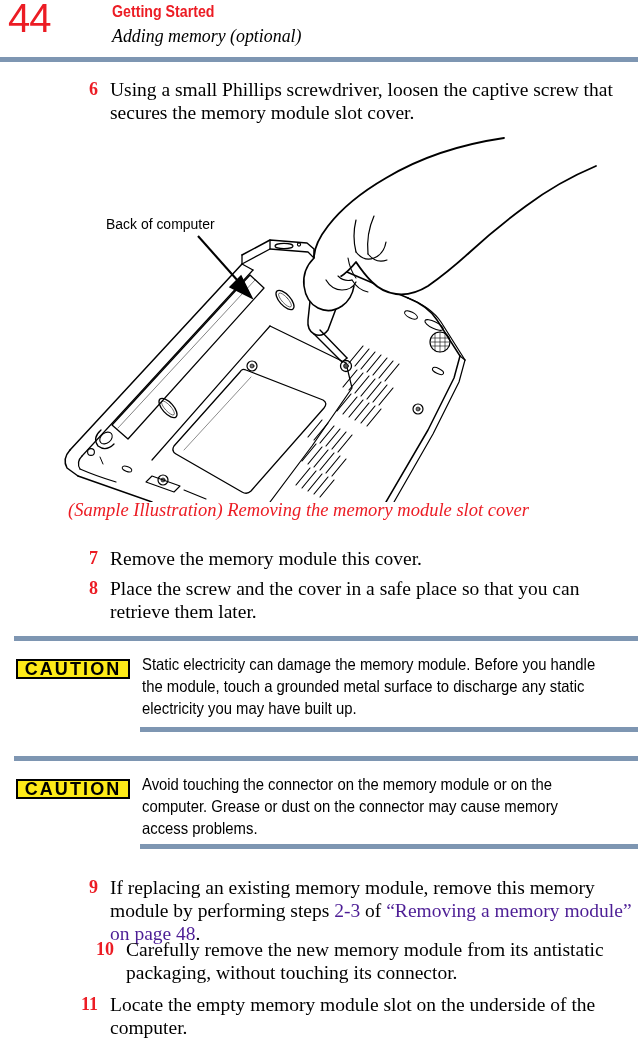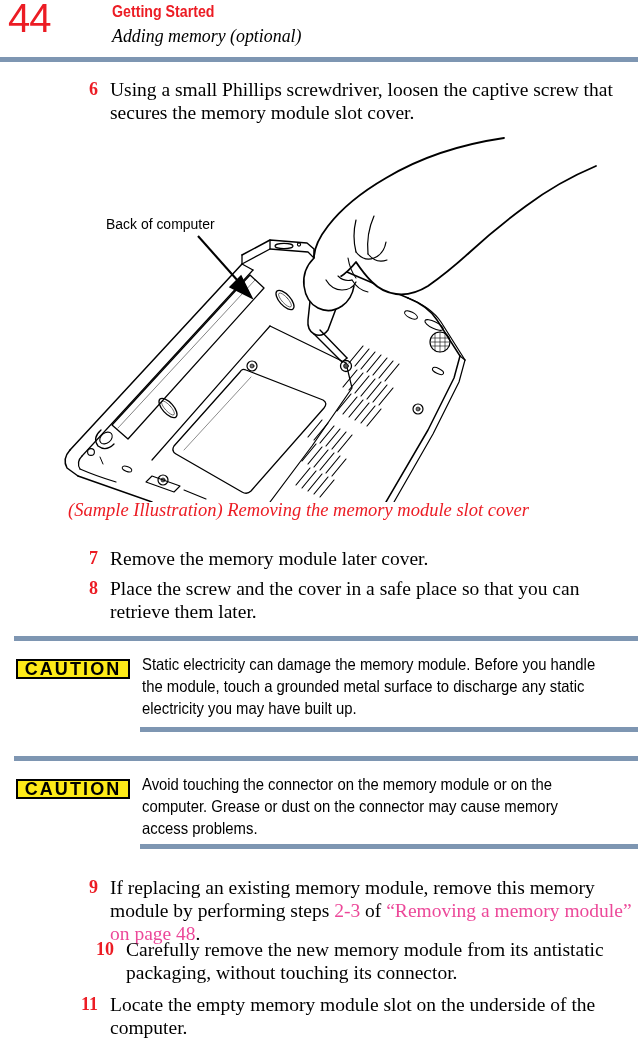--- a/index.html
+++ b/index.html
@@ -81,21 +81,21 @@
     text-align: right;
     font-weight: bold;
     color: #ec1c24;
     font-size: 18px;
   }
   .step .txt {
     display: block;
     margin-left: 54px;
     color: #000000;
   }
-  .step .txt .lnk { color: #ec4899; }
+  .step .txt .lnk { color: #4c1d95; }
 
   .step-6  { left: 56px; top: 78px;  width: 582px; }
   .step-7  { left: 56px; top: 547px; width: 582px; }
   .step-8  { left: 56px; top: 577px; width: 582px; }
   .step-9  { left: 56px; top: 876px; width: 582px; }
   .step-10 { left: 72px; top: 938px; width: 582px; }
   .step-11 { left: 56px; top: 993px; width: 582px; }
 
   
   .figure {
@@ -334,21 +334,21 @@
       <path d="M196 168 L174 157 L185 146 Z" fill="#000000" stroke="#000000" stroke-width="1.4"></path>
     </g>
   </svg>
 </div>
 
 <div class="fig-label">Back of computer</div>
 <div class="fig-caption">(Sample Illustration) Removing the memory module slot cover</div>
 
 <div class="step step-7">
   <span class="num">7</span>
-  <span class="txt">Remove the memory module later cover.</span>
+  <span class="txt">Remove the memory module this cover.</span>
 </div>
 
 <div class="step step-8">
   <span class="num">8</span>
   <span class="txt">Place the screw and the cover in a safe place so that you can retrieve them later.</span>
 </div>
 
 <div class="rule rule-c1-top"></div>
 <div class="caution caution-1">
   <div class="caution-badge">CAUTION</div>

